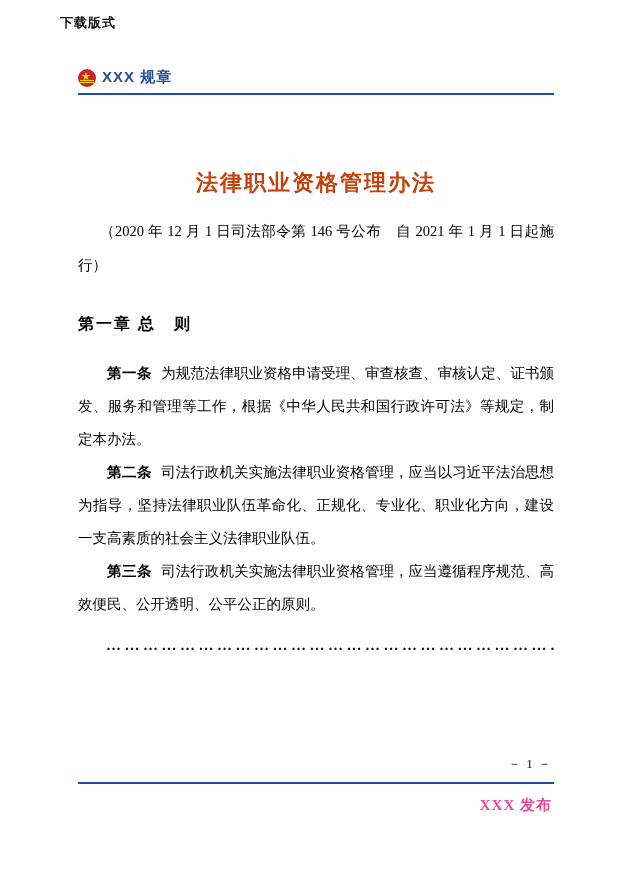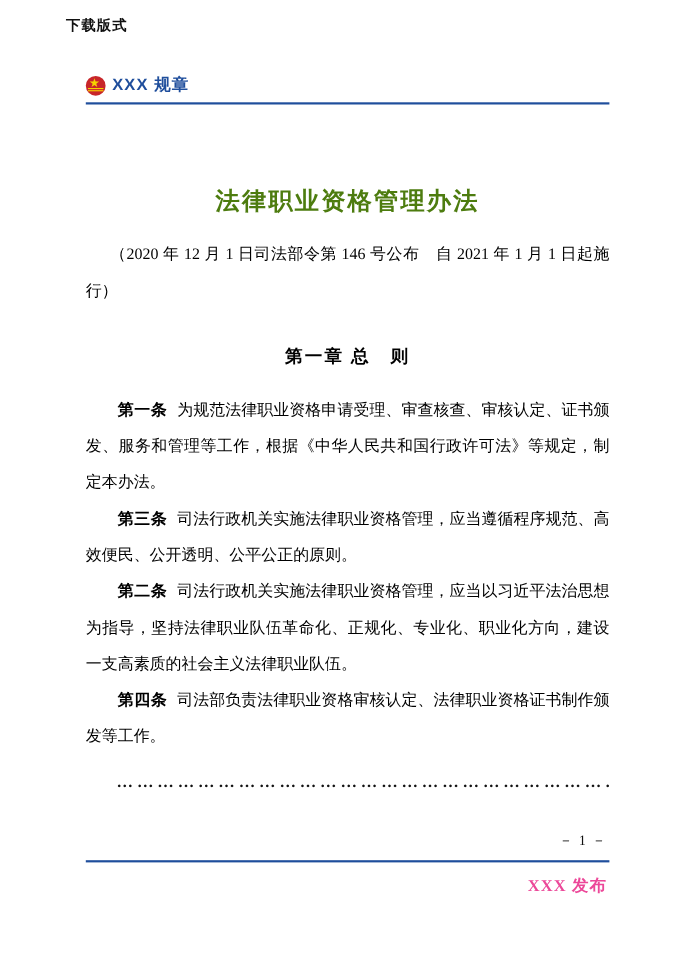--- a/index.html
+++ b/index.html
@@ -98,34 +98,34 @@
     width: 476px;
   }
 
   .doc-title {
     text-align: center;
     font-family: "Liberation Serif", serif;
     font-weight: bold;
     font-size: 22px;
     letter-spacing: 2px;
     margin: 18px 0 16px 0;
-    color: #4d7c0f;
+    color: #c2410c;
   }
 
   .doc-subtitle {
     font-size: 14.5px;
     line-height: 34px;
     text-align: justify;
     text-indent: 22px;
     color: #000000;
     margin-bottom: 10px;
   }
 
   .chapter-title {
-    text-align: center;
+    text-align: left;
     font-weight: bold;
     font-size: 16px;
     letter-spacing: 2px;
     margin: 32px 0 22px 0;
     color: #000;
   }
 
   .article {
     font-size: 14.5px;
     line-height: 33px;
@@ -207,30 +207,27 @@
 
     <div class="doc-subtitle">（2020 年 12 月 1 日司法部令第 146 号公布　自 2021 年 1 月 1 日起施行）</div>
 
     <div class="chapter-title">第一章 总　则</div>
 
     <p class="article">
       <span class="art-no">第一条</span><span class="art-gap"></span><span>为规范法律职业资格申请受理、审查核查、审核认定、证书颁发、服务和管理等工作，根据《中华人民共和国行政许可法》等规定，制定本办法。</span>
     </p>
 
     <p class="article">
+      <span class="art-no">第二条</span><span class="art-gap"></span><span>司法行政机关实施法律职业资格管理，应当以习近平法治思想为指导，坚持法律职业队伍革命化、正规化、专业化、职业化方向，建设一支高素质的社会主义法律职业队伍。</span>
+    </p>
+
+    <p class="article">
       <span class="art-no">第三条</span><span class="art-gap"></span><span>司法行政机关实施法律职业资格管理，应当遵循程序规范、高效便民、公开透明、公平公正的原则。</span>
     </p>
 
-    <p class="article">
-      <span class="art-no">第二条</span><span class="art-gap"></span><span>司法行政机关实施法律职业资格管理，应当以习近平法治思想为指导，坚持法律职业队伍革命化、正规化、专业化、职业化方向，建设一支高素质的社会主义法律职业队伍。</span>
-    </p>
-
-    <p class="article">
-      <span class="art-no">第四条</span><span class="art-gap"></span><span>司法部负责法律职业资格审核认定、法律职业资格证书制作颁发等工作。</span>
-    </p>
 
     <div class="dotted-line">……………………………………………………………………</div>
 
   </div>
 
   <div class="page-number">－ 1 －</div>
 
   <div class="footer-rule"></div>
 
   <div class="footer-issuer">XXX 发布</div>

